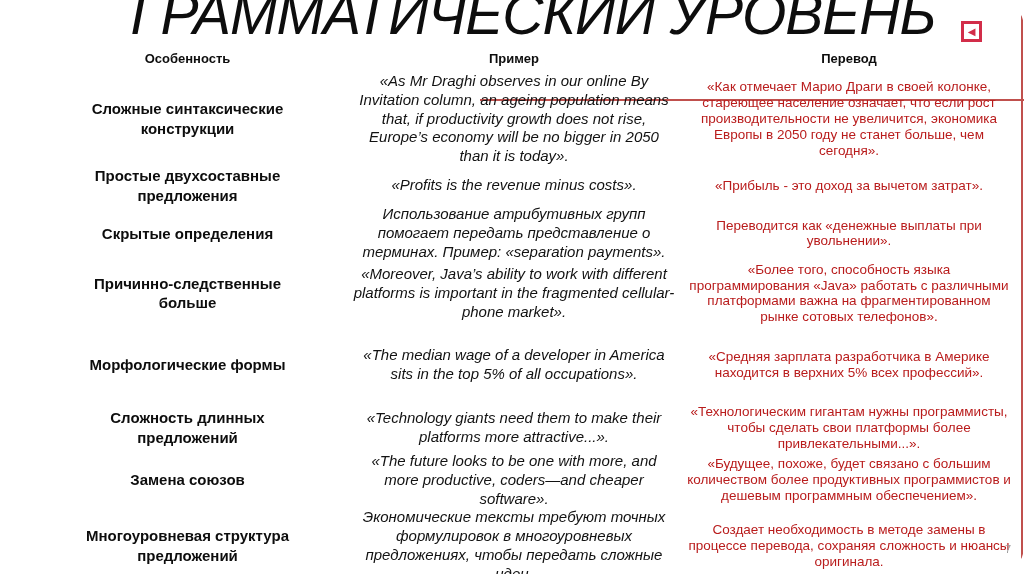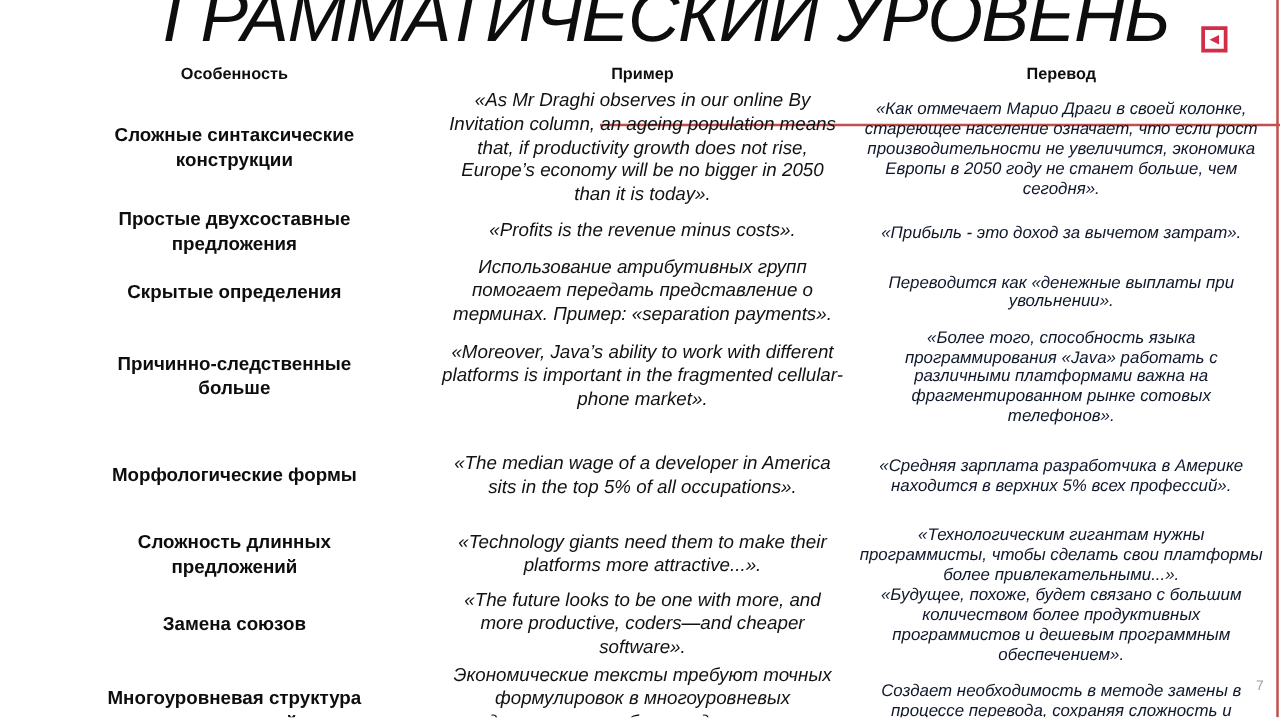--- a/index.html
+++ b/index.html
@@ -4,20 +4,21 @@
 <style>
   html, body { margin: 0; padding: 0; background: #ffffff; }
   .slide {
     position: relative;
     width: 1024px;
     height: 574px;
     background: #ffffff;
     overflow: hidden;
     font-family: "Liberation Sans", sans-serif;
     color: #111111;
+    border-radius: 27px;
   }
   
   .slide-title {
     position: absolute;
     top: -16px;
     left: 0;
     right: 0;
     padding-left: 42px;
     text-align: center;
     font-style: italic;
@@ -98,25 +99,24 @@
     color: #0d0d0d;
   }
   table.grammar td:nth-child(2) {
     font-style: italic;
     font-size: 15px;
     line-height: 1.25;
     padding: 0 8px;
     color: #121212;
   }
   table.grammar td:nth-child(3) {
-    font-style: italic;
     font-size: 13.5px;
     line-height: 1.18;
     padding: 0 4px;
-    color: #0f172a;
+    color: #b91c1c;
   }
   tbody tr:nth-child(1) td { height: 88px; }
   tbody tr:nth-child(2) td { height: 36px; }
   tbody tr:nth-child(3) td { height: 40px; }
   tbody tr:nth-child(4) td { height: 52px; }
   tbody tr:nth-child(5) td { height: 79px; text-align: center; }
   tbody tr:nth-child(6) td { height: 43px; }
   tbody tr:nth-child(7) td { height: 52px; }
   tbody tr:nth-child(8) td { height: 63px; }
   tbody tr:nth-child(9) td { height: 48px; }

